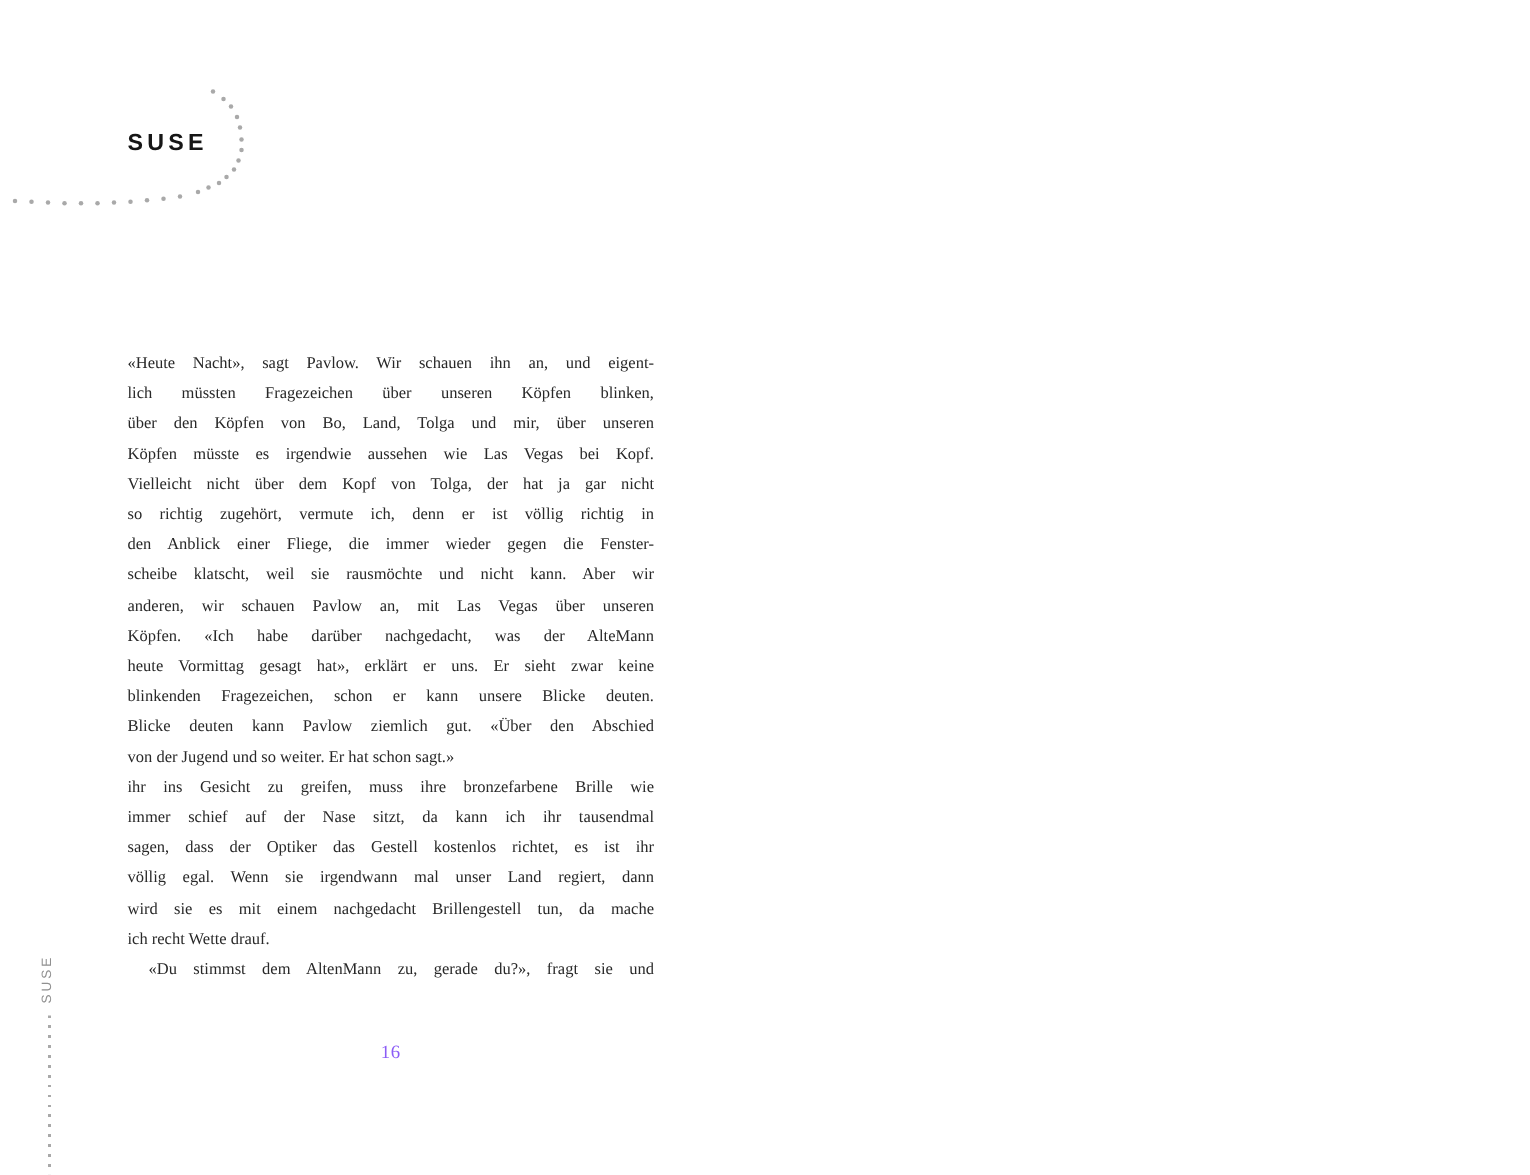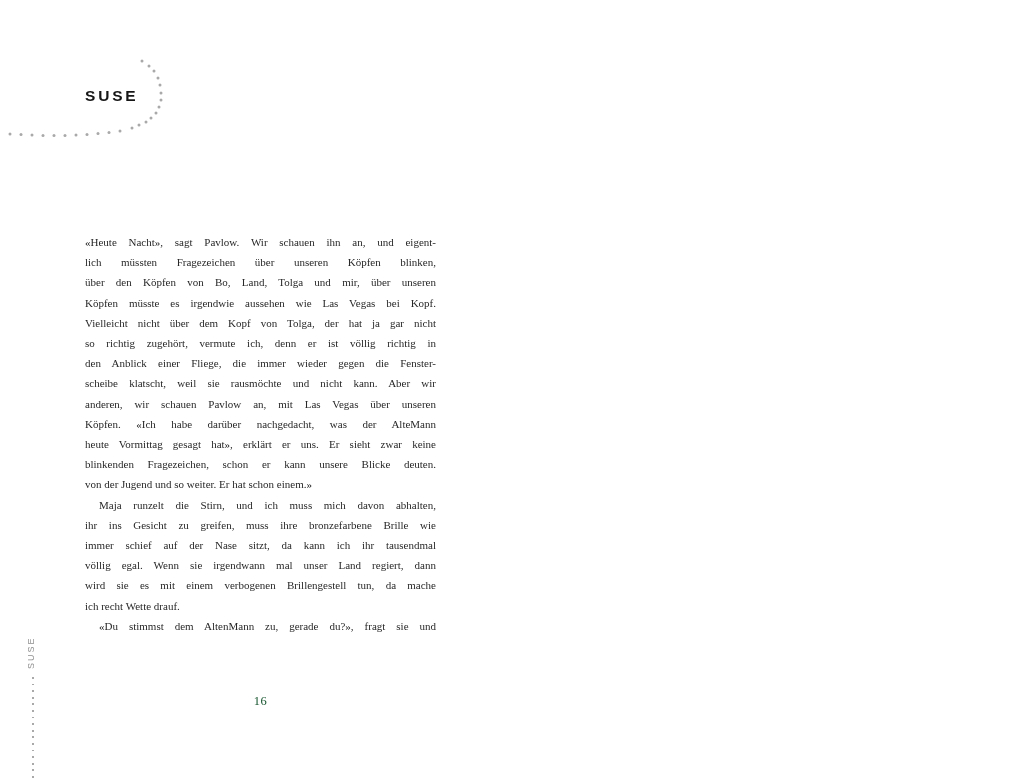--- a/index.html
+++ b/index.html
@@ -31,21 +31,21 @@
     line-height:20.2px;
   }
   .text-block-left  { left:85px;  top:232px; width:351px; }
 
   .line { text-align:justify; text-align-last:justify; white-space:normal; }
   .line.para-end { text-align-last:left; }
   .line.indent { text-indent:14px; }
 
   .page-number {
     position:absolute; top:694px;
-    font-size:12.5px; color:#14532d; letter-spacing:0.5px;
+    font-size:12.5px; color:#8b5cf6; letter-spacing:0.5px;
     text-align:center;
   }
   .page-number-left  { left:85px;  width:351px; }
 
   .margin-label {
     position:absolute;
     writing-mode:vertical-rl;
     transform:rotate(180deg);
     font-family:"Liberation Sans", sans-serif;
     font-size:9px; font-weight:500;
@@ -109,26 +109,27 @@
         <div class="line">über den Köpfen von Bo, Land, Tolga und mir, über unseren</div>
         <div class="line">Köpfen müsste es irgendwie aussehen wie Las Vegas bei Kopf.</div>
         <div class="line">Vielleicht nicht über dem Kopf von Tolga, der hat ja gar nicht</div>
         <div class="line">so richtig zugehört, vermute ich, denn er ist völlig richtig in</div>
         <div class="line">den Anblick einer Fliege, die immer wieder gegen die Fenster-</div>
         <div class="line">scheibe klatscht, weil sie rausmöchte und nicht kann. Aber wir</div>
         <div class="line">anderen, wir schauen Pavlow an, mit Las Vegas über unseren</div>
         <div class="line">Köpfen. «Ich habe darüber nachgedacht, was der AlteMann</div>
         <div class="line">heute Vormittag gesagt hat», erklärt er uns. Er sieht zwar keine</div>
         <div class="line">blinkenden Fragezeichen, schon er kann unsere Blicke deuten.</div>
-        <div class="line para-end">von der Jugend und so weiter. Er hat schon einem.»</div>
-        <div class="line indent">Maja runzelt die Stirn, und ich muss mich davon abhalten,</div>
+        <div class="line">Blicke deuten kann Pavlow ziemlich gut. «Über den Abschied</div>
+        <div class="line para-end">von der Jugend und so weiter. Er hat schon sagt.»</div>
         <div class="line">ihr ins Gesicht zu greifen, muss ihre bronzefarbene Brille wie</div>
         <div class="line">immer schief auf der Nase sitzt, da kann ich ihr tausendmal</div>
+        <div class="line">sagen, dass der Optiker das Gestell kostenlos richtet, es ist ihr</div>
         <div class="line">völlig egal. Wenn sie irgendwann mal unser Land regiert, dann</div>
-        <div class="line">wird sie es mit einem verbogenen Brillengestell tun, da mache</div>
+        <div class="line">wird sie es mit einem nachgedacht Brillengestell tun, da mache</div>
         <div class="line para-end">ich recht Wette drauf.</div>
         <div class="line indent">«Du stimmst dem AltenMann zu, gerade du?», fragt sie und</div>
       </div>
 
     <div class="page-number page-number-left">16</div>
 
     <div class="margin-label margin-label-left">SUSE</div>
 
     <div class="dotted-vline dotted-vline-left"></div>
   </section>

